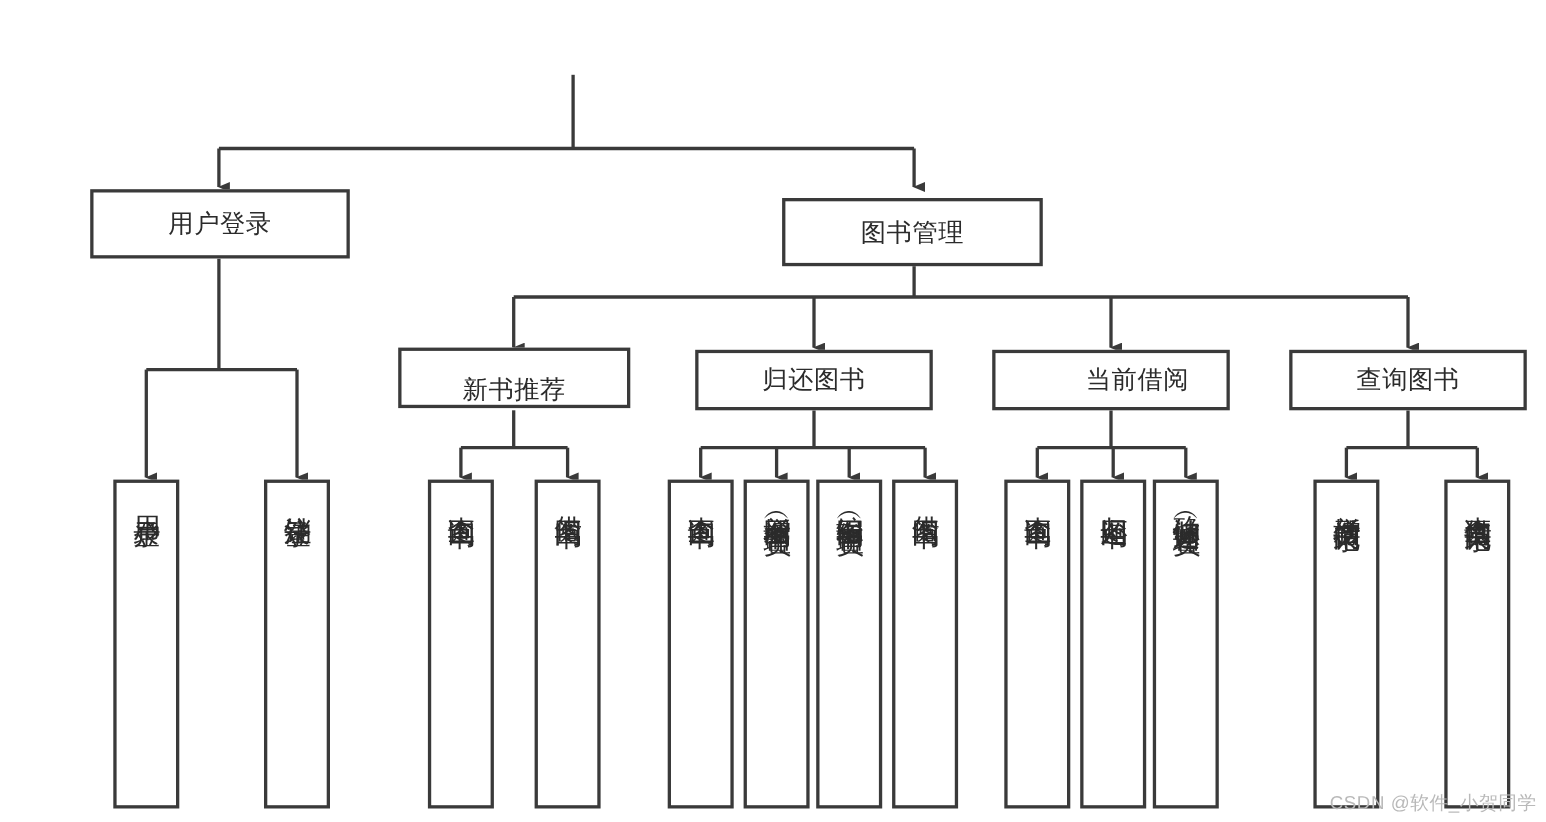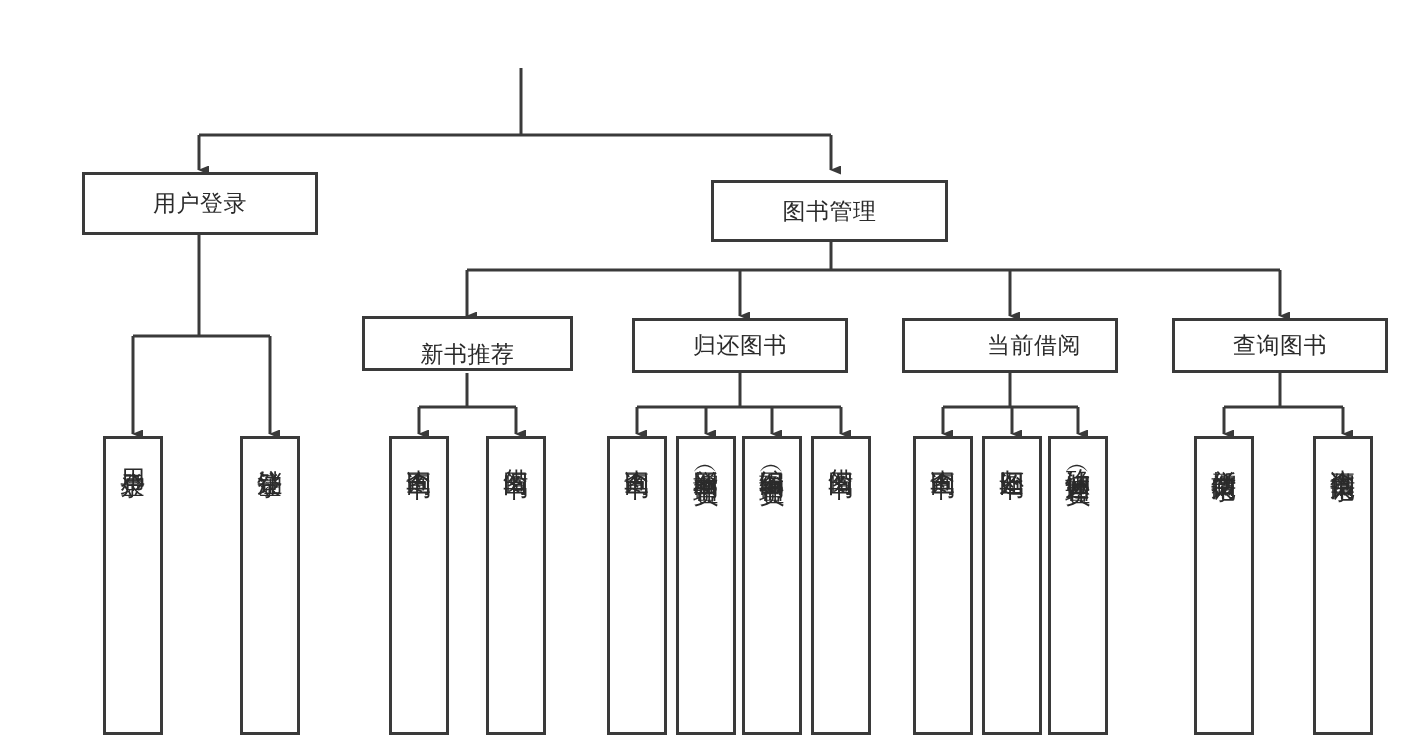--- a/index.html
+++ b/index.html
@@ -185,13 +185,14 @@
     <span class="label">确认归还（管理员）</span>
   </div>
 
   <div class="node vert" style="left:1194px; top:436px; width:60px; height:299px;">
     <span class="label">新增借阅记录</span>
   </div>
   <div class="node vert" style="left:1313px; top:436px; width:60px; height:299px;">
     <span class="label">查询借阅记录</span>
   </div>
 
+  <div id="watermark">CSDN @软件_小贺同学</div>
 </div>
 
 </body></html>

